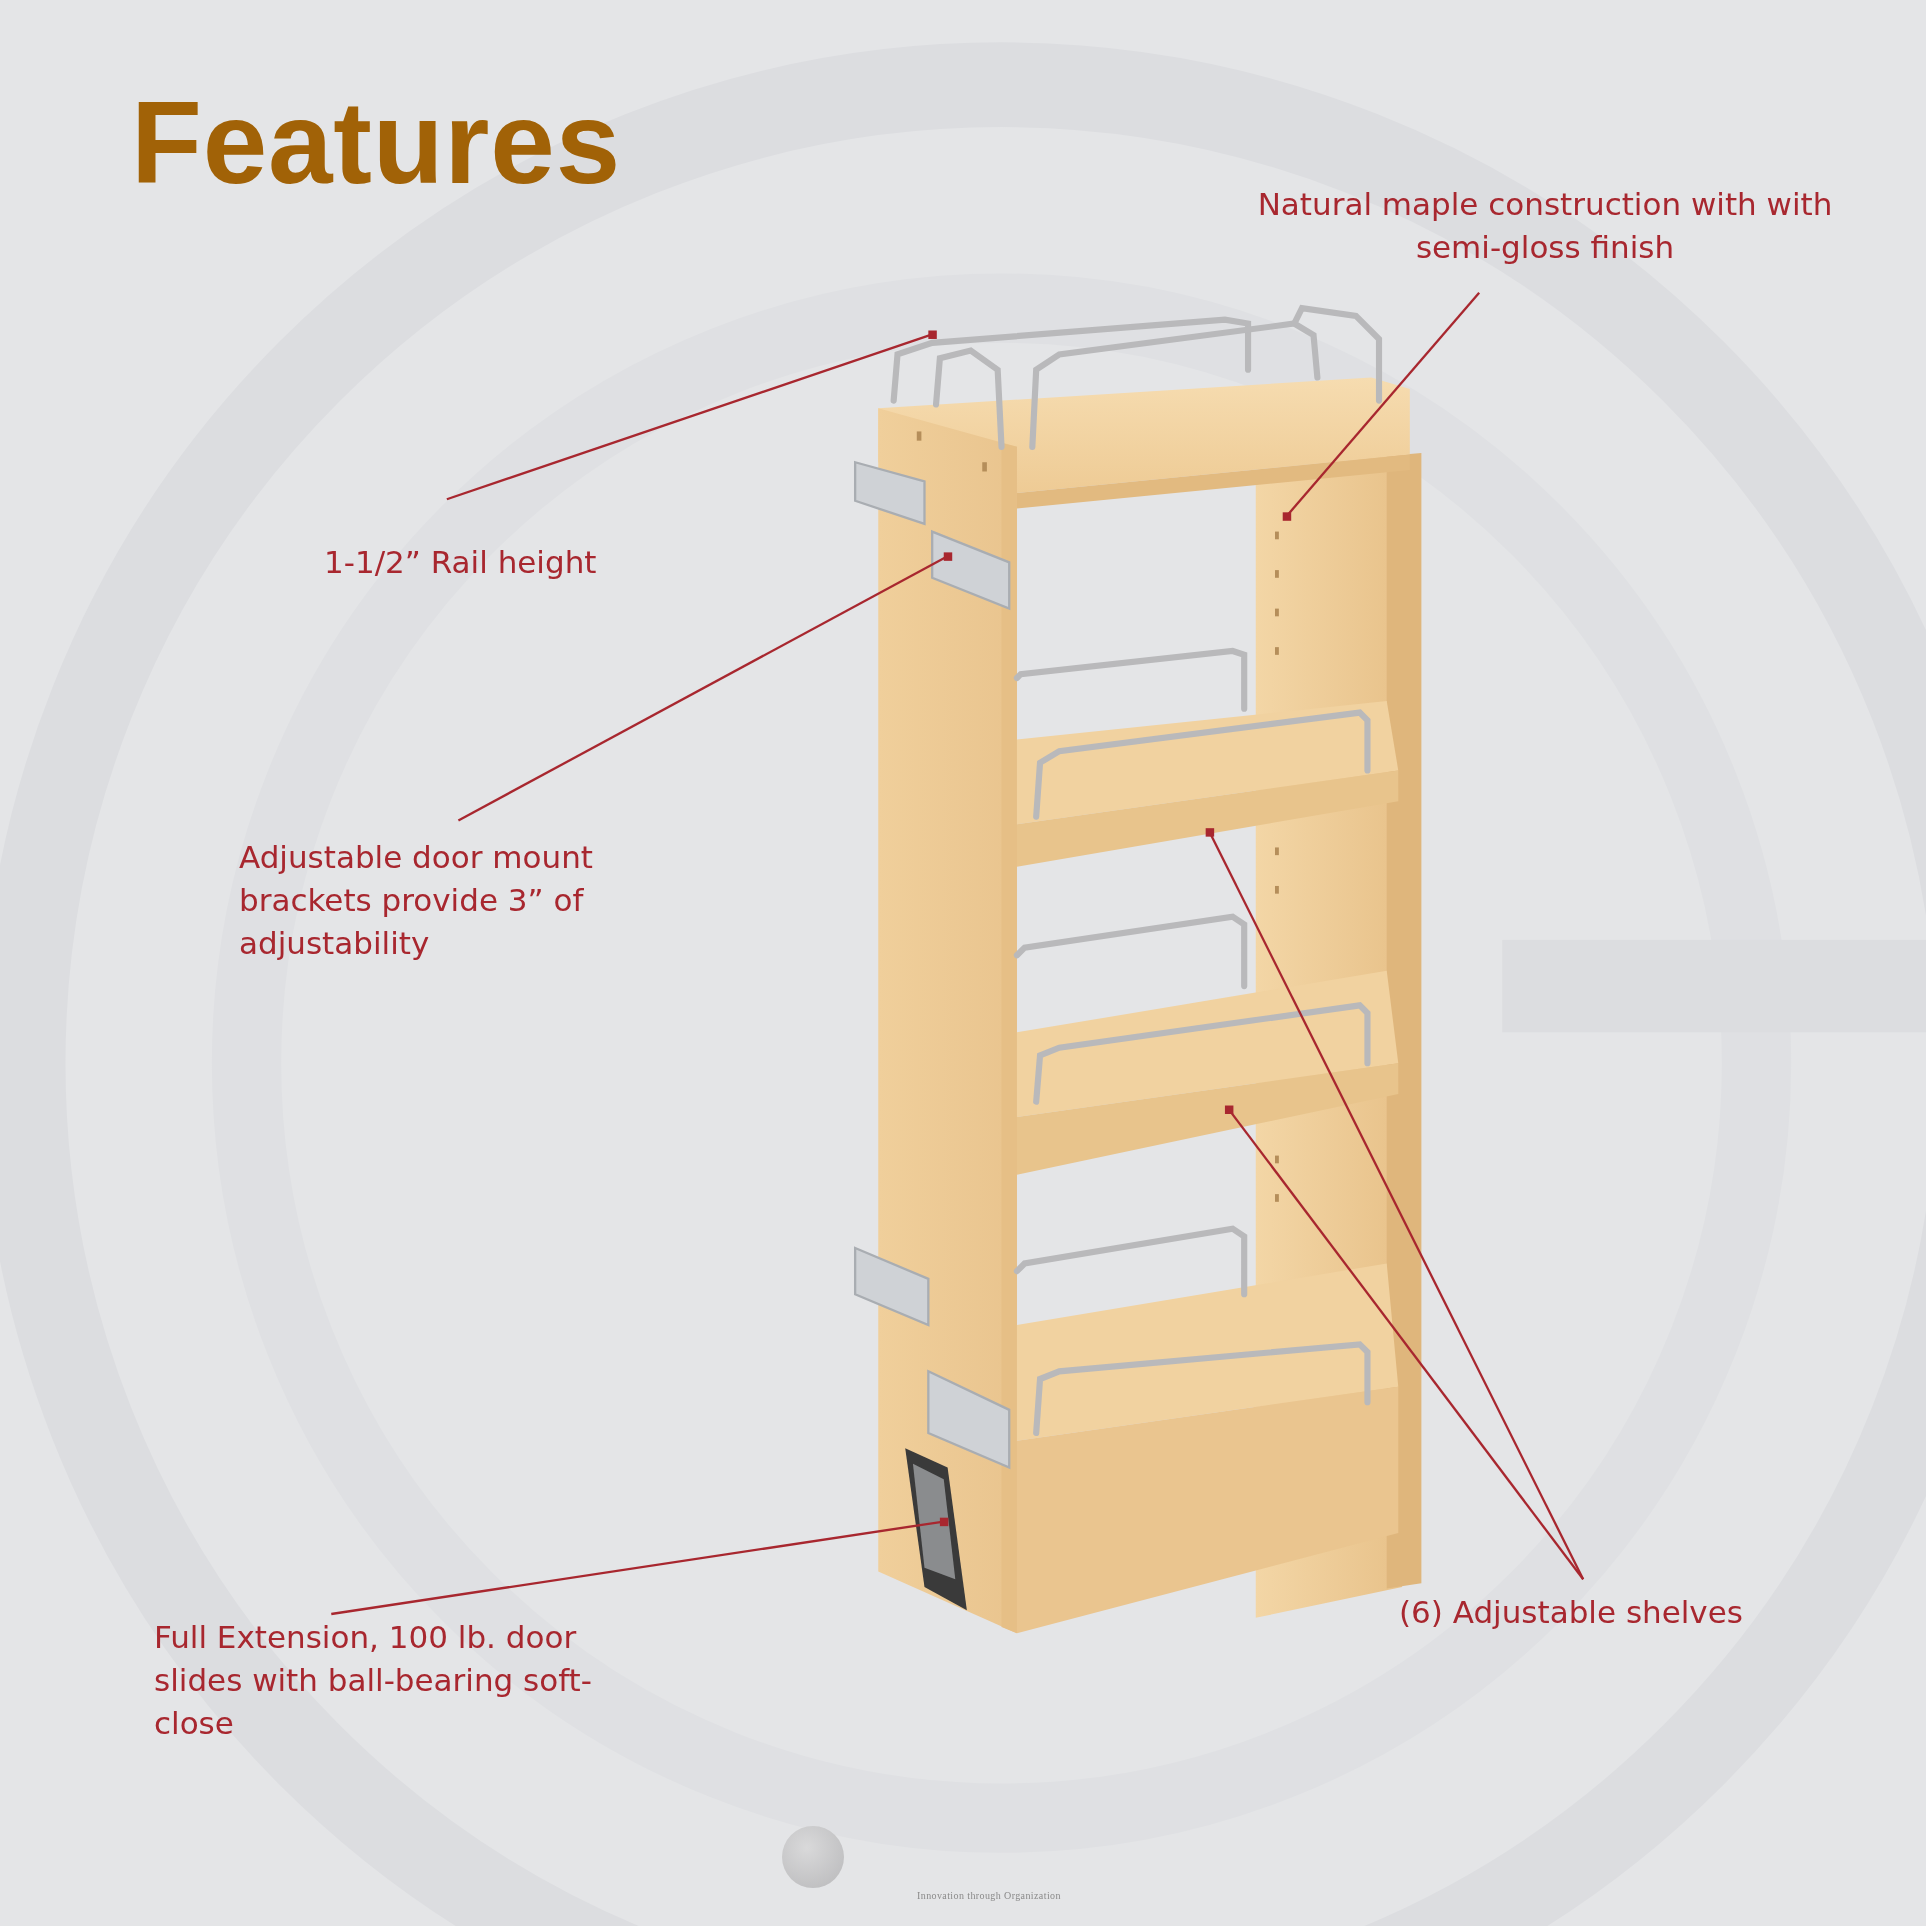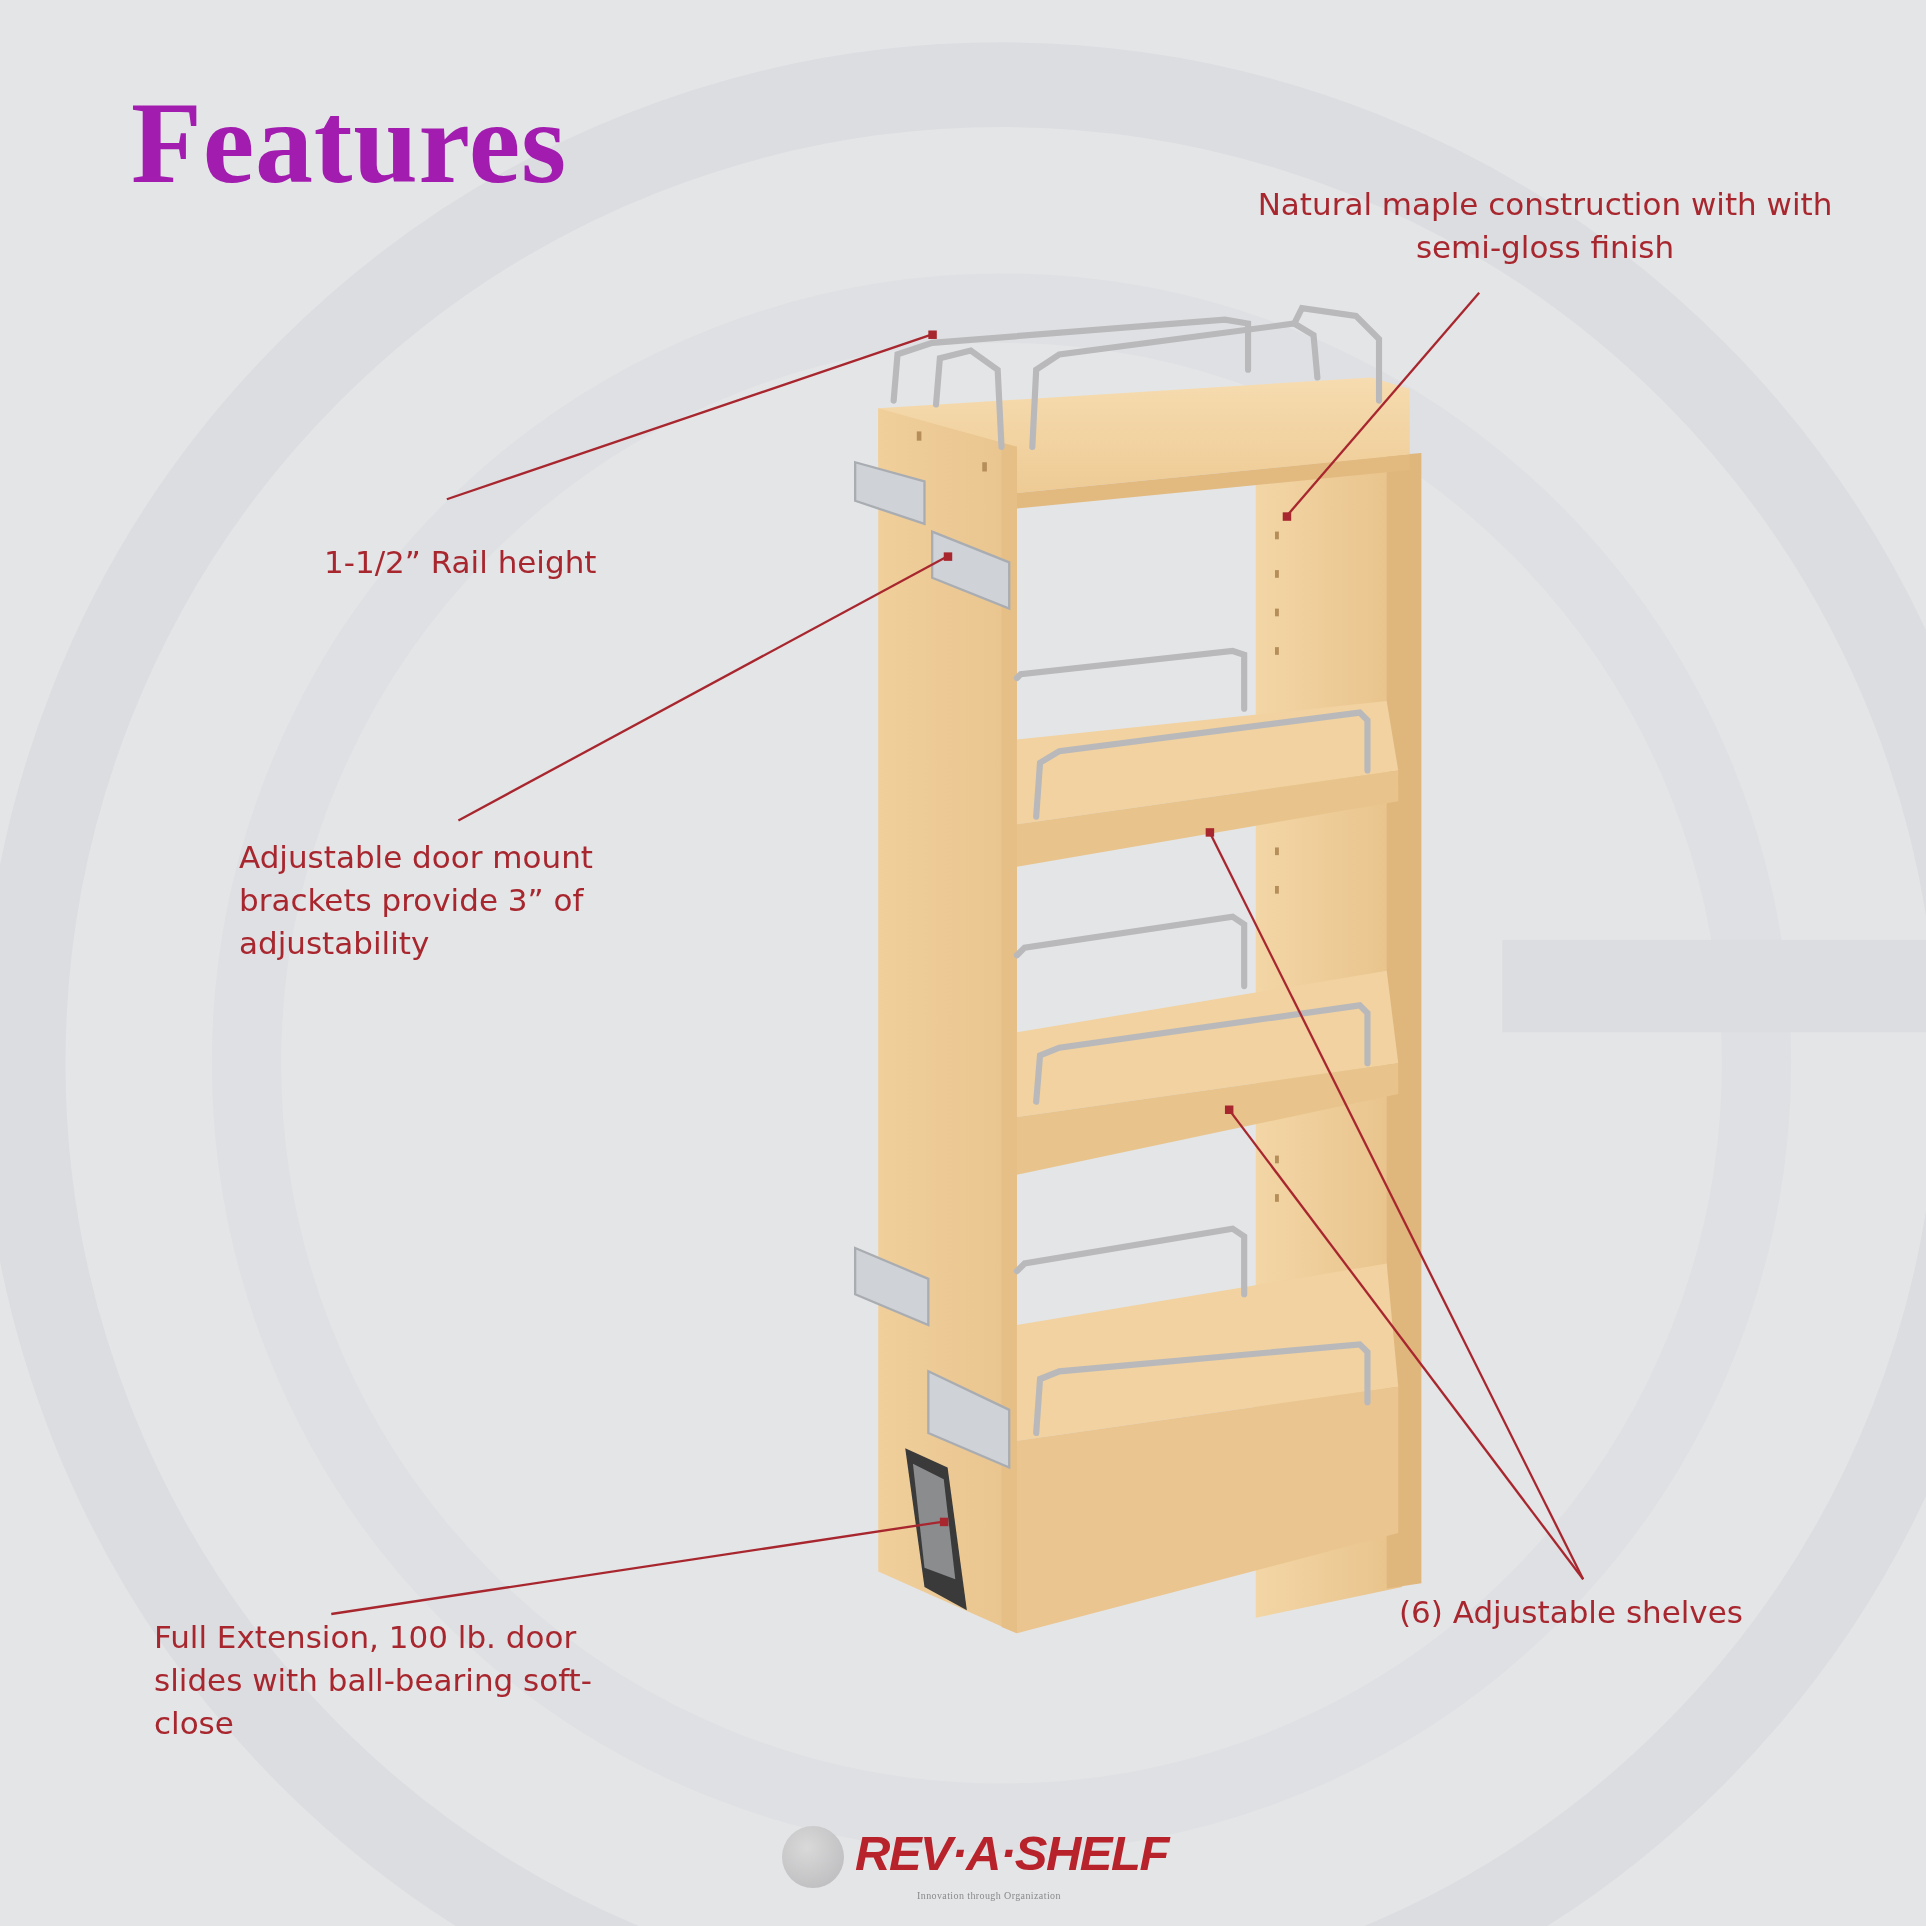--- a/index.html
+++ b/index.html
@@ -4,22 +4,22 @@
 <style>
   html, body { margin:0; padding:0; }
   body {
     width:1926px; height:1926px; overflow:hidden; position:relative;
     background:#e4e5e7;
     font-family:"Liberation Sans", sans-serif;
   }
   .bg-rings { position:absolute; left:0; top:0; width:1926px; height:1926px; }
   .title {
     position:absolute; left:131px; top:85px;
-    font-size:116px; font-weight:700; color:#a21caf; letter-spacing:0.8px;
-    font-family:Liberation Serif, serif; line-height:1;
+    font-size:116px; font-weight:700; color:#a16207; letter-spacing:0.8px;
+    font-family:Liberation Sans, sans-serif; line-height:1;
   }
   .callout {
     position:absolute; color:#a8272f;
     font-family:"DejaVu Sans", sans-serif; font-size:31px; line-height:43px;
   }
   .product { position:absolute; left:0; top:0; width:1926px; height:1926px; }
   .leaders { position:absolute; left:0; top:0; width:1926px; height:1926px; pointer-events:none; }
   .logo {
     position:absolute; left:782px; top:1822px; width:385px; height:77px;
   }
@@ -135,16 +135,15 @@
 </svg>
 
 <div class="callout" style="left:1229px; top:183px; width:632px;text-align:center;">Natural maple construction with with semi-gloss finish</div>
 <div class="callout" style="left:324px; top:541px; width:385px;">1-1/2” Rail height</div>
 <div class="callout" style="left:239px; top:836px; width:401px;">Adjustable door mount brackets provide 3” of adjustability</div>
 <div class="callout" style="left:154px; top:1616px; width:493px;">Full Extension, 100 lb. door slides with ball-bearing soft-close</div>
 <div class="callout" style="left:1399px; top:1591px; width:401px;">(6) Adjustable shelves</div>
 
 <div class="logo">
   <div class="logo-badge"></div>
-  <div class="logo-text">REV·A·SHELF</div>
   <div class="logo-tag">Innovation through Organization</div>
 </div>
 
 
 </body></html>

